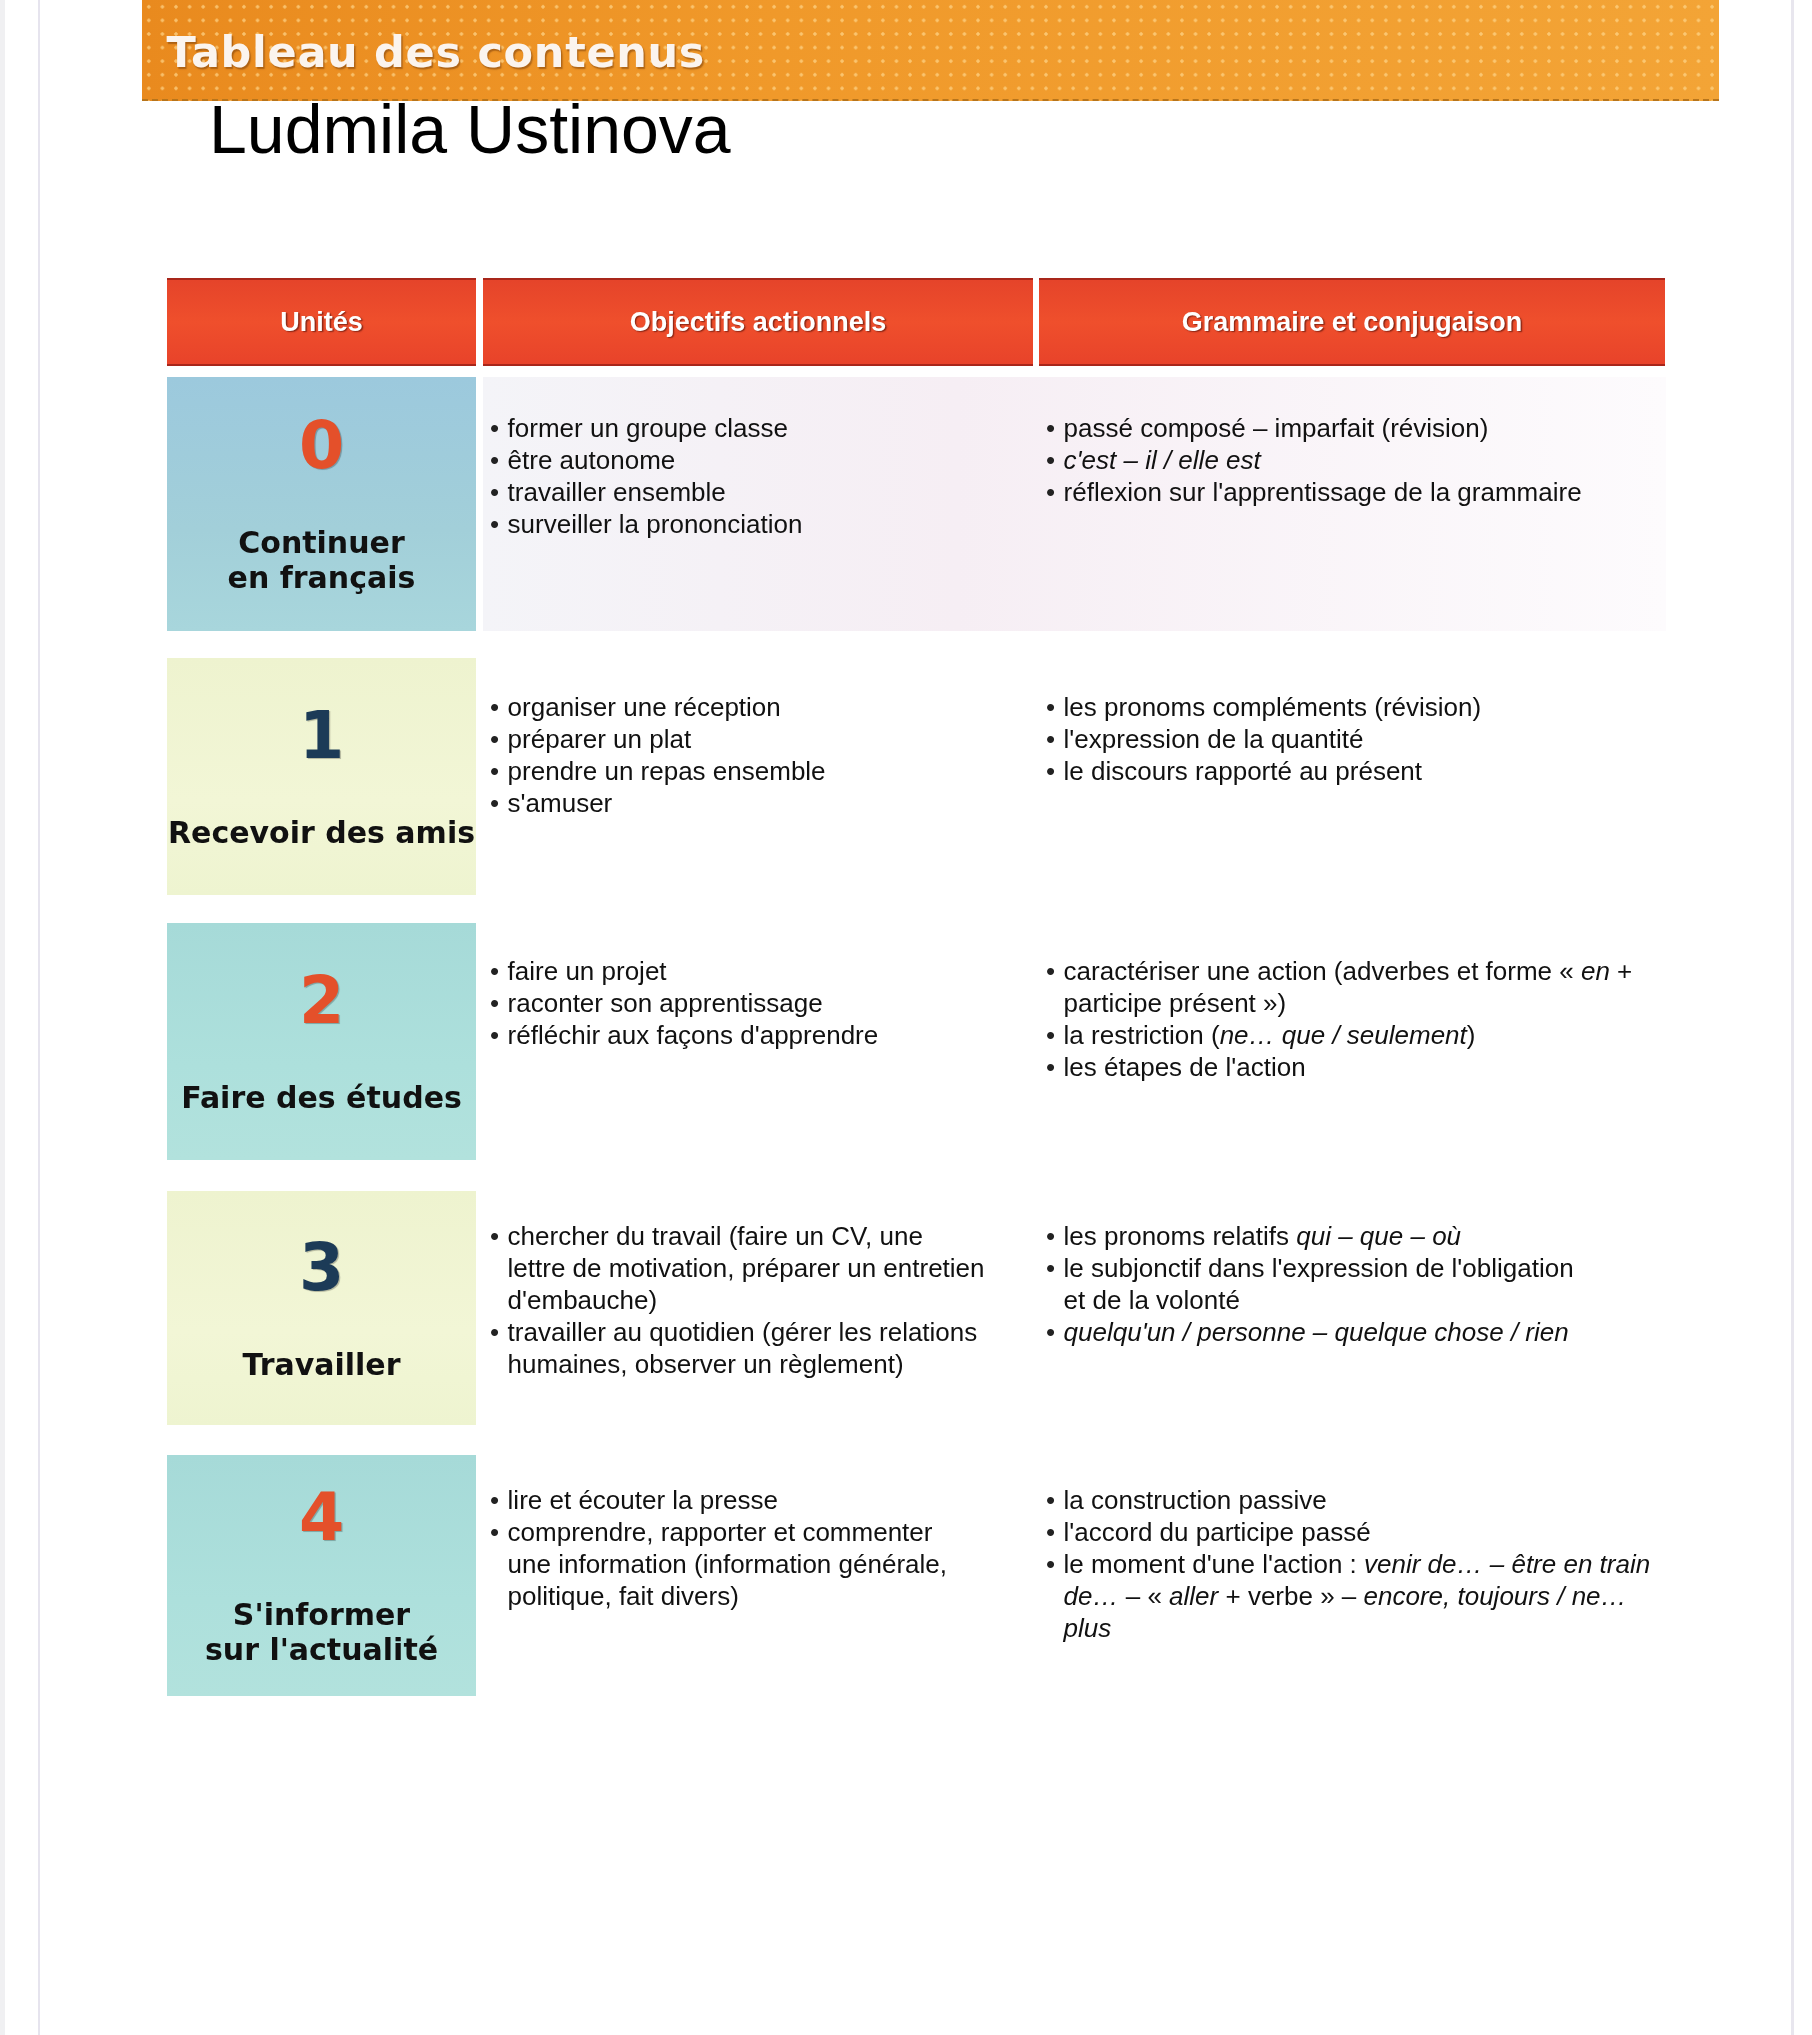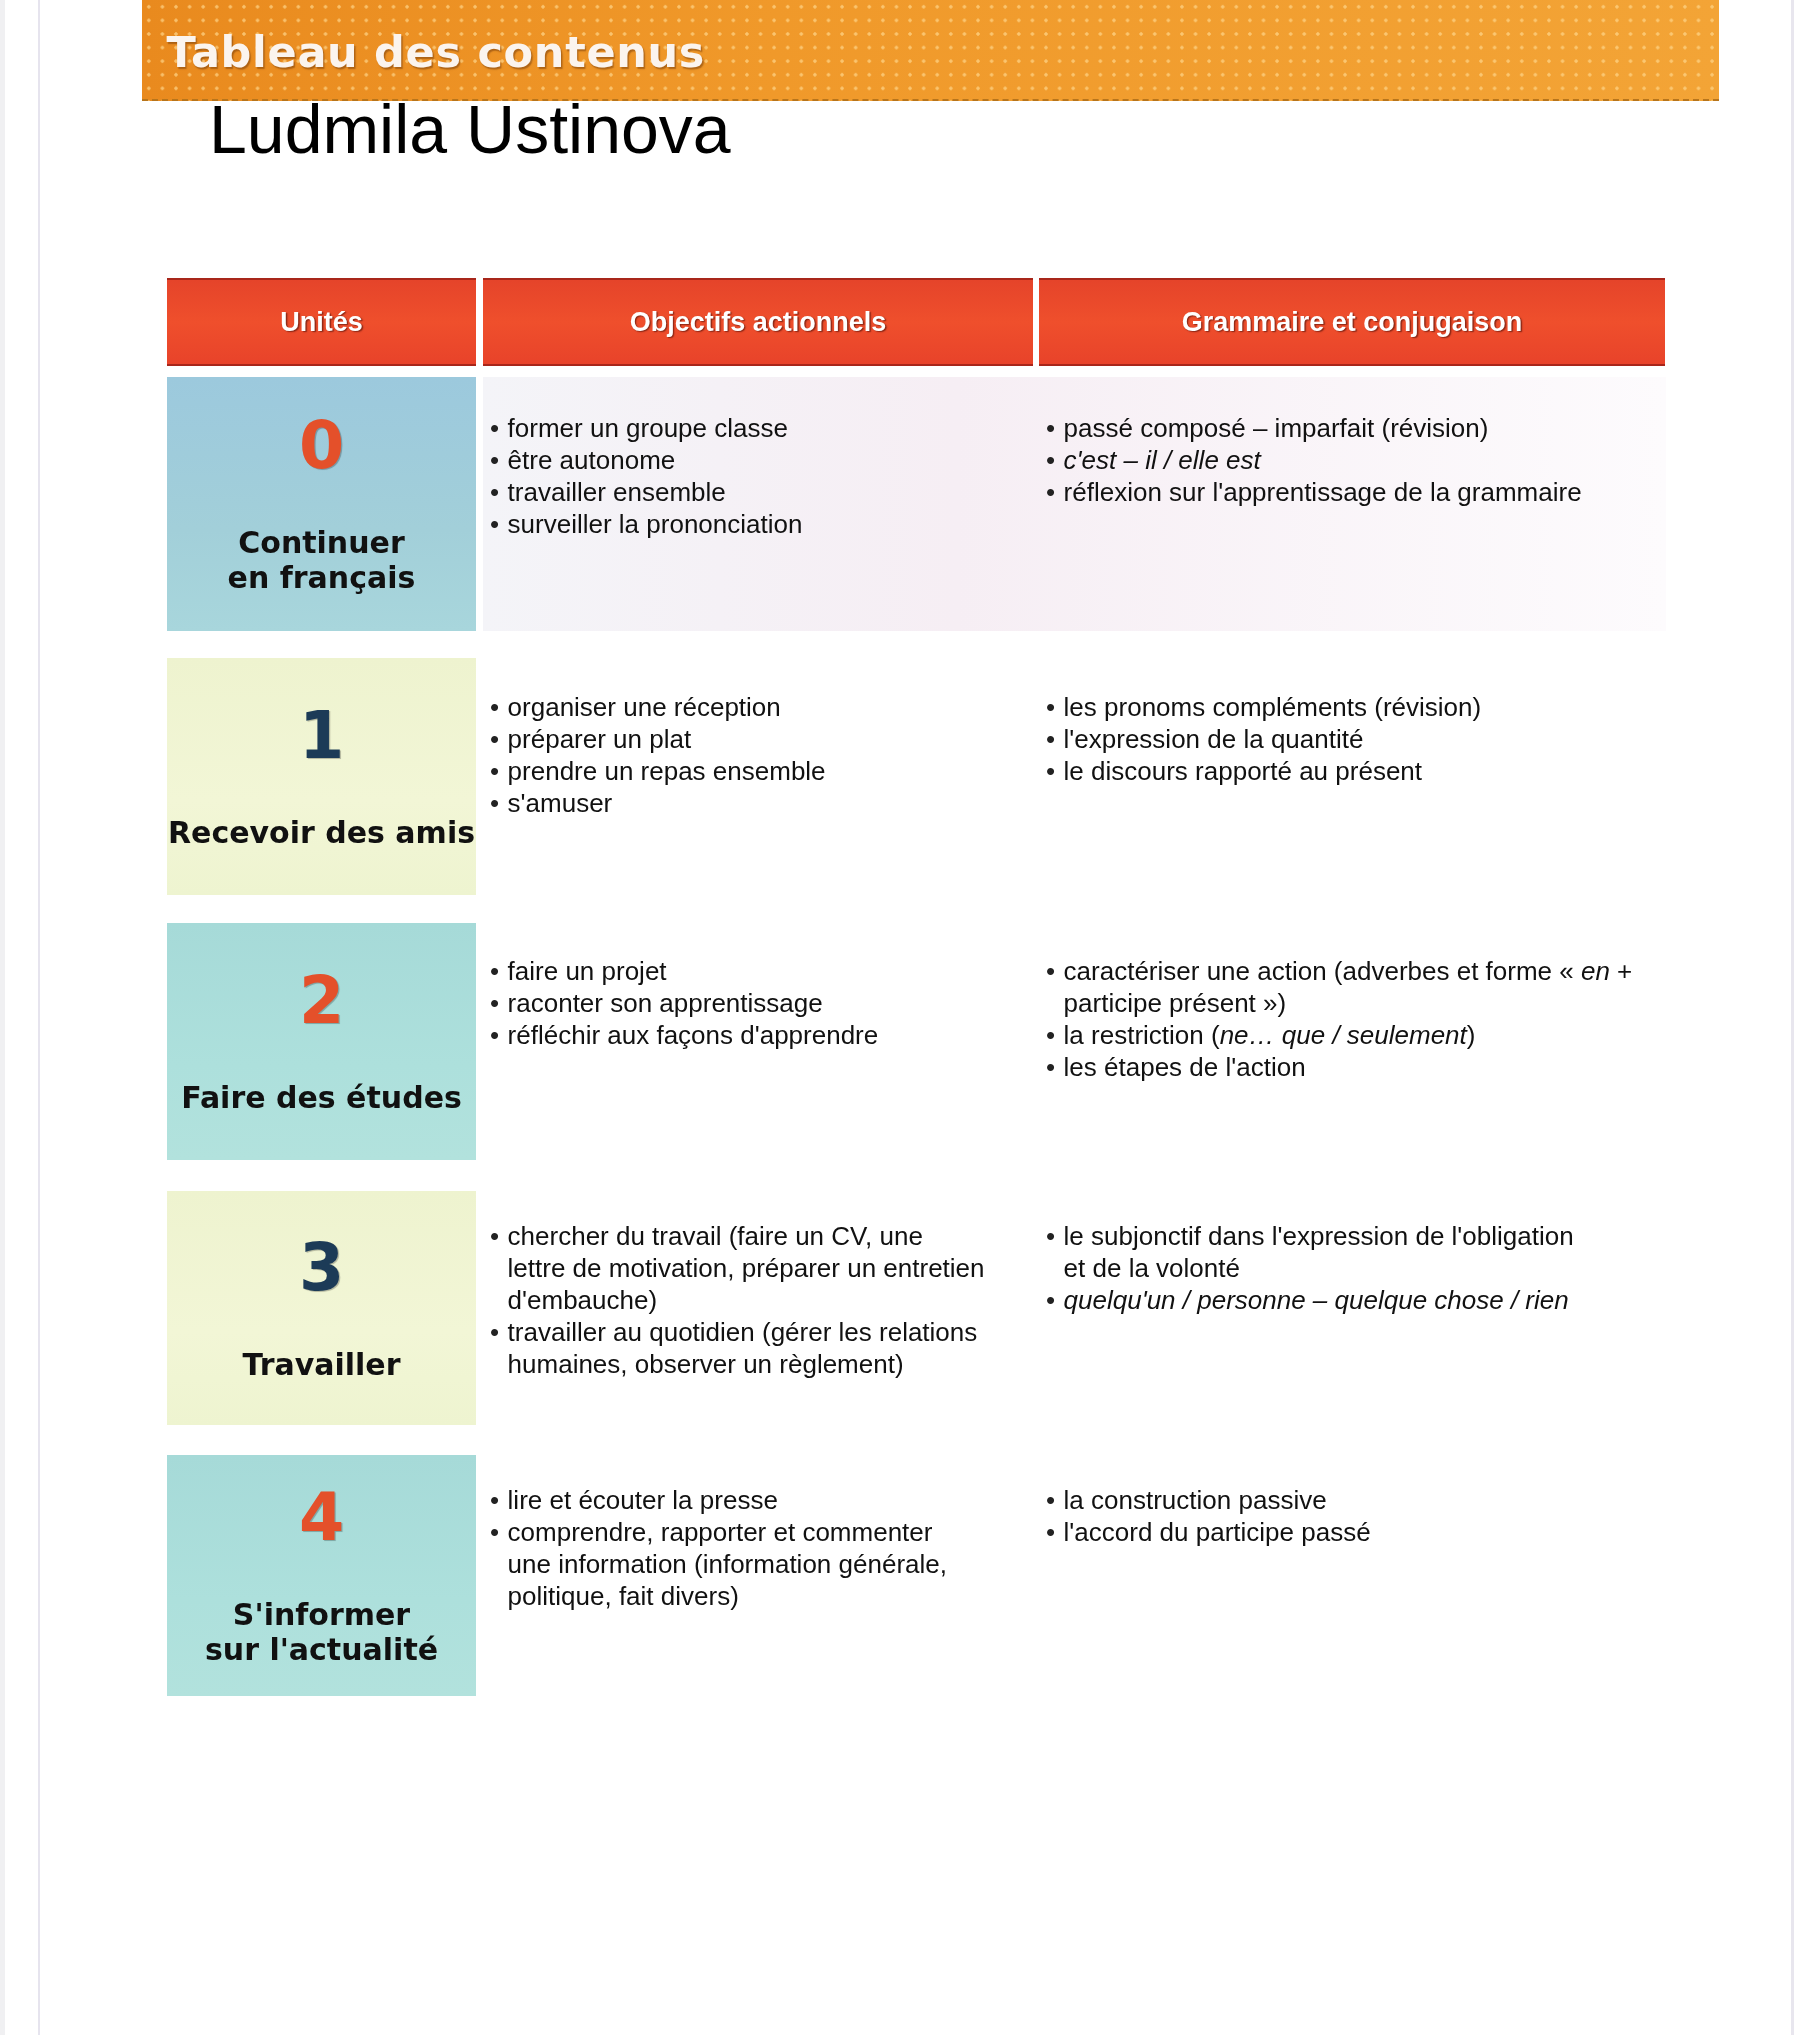--- a/index.html
+++ b/index.html
@@ -148,30 +148,32 @@
 
 <div class="unit cream" style="top:1191px;height:234px;">
   <div class="unit-num num-navy">3</div>
   <div class="unit-title">Travailler</div>
 </div>
 <ul class="list obj" style="top:1220px;width:495px;">
     <li>chercher du travail (faire un CV, une lettre de motivation, préparer un entretien d'embauche)</li>
     <li>travailler au quotidien (gérer les relations humaines, observer un règlement)</li>
   </ul>
 <ul class="list gram" style="top:1220px;width:556px;">
+    <li><span>les pronoms relatifs </span><span class="it">qui – que – où</span></li>
     <li><span>le subjonctif dans l'expression de l'obligation et de la volonté</span></li>
     <li><span class="it">quelqu'un / personne – quelque chose / rien</span></li>
   </ul>
 
 <div class="unit teal" style="top:1455px;height:241px;">
   <div class="unit-num num-red">4</div>
   <div class="unit-title">S'informer
 sur l'actualité</div>
 </div>
 <ul class="list obj" style="top:1484px;width:475px;">
     <li>lire et écouter la presse</li>
     <li>comprendre, rapporter et commenter une information (information générale, politique, fait divers)</li>
   </ul>
 <ul class="list gram" style="top:1484px;width:611px;">
     <li><span>la construction passive</span></li>
     <li><span>l'accord du participe passé</span></li>
+    <li><span>le moment d'une l'action : </span><span class="it">venir de… – être en train de…</span><span> – « </span><span class="it">aller</span><span> + verbe » – </span><span class="it">encore, toujours / ne… plus</span></li>
   </ul>
 
 
 </body></html>

